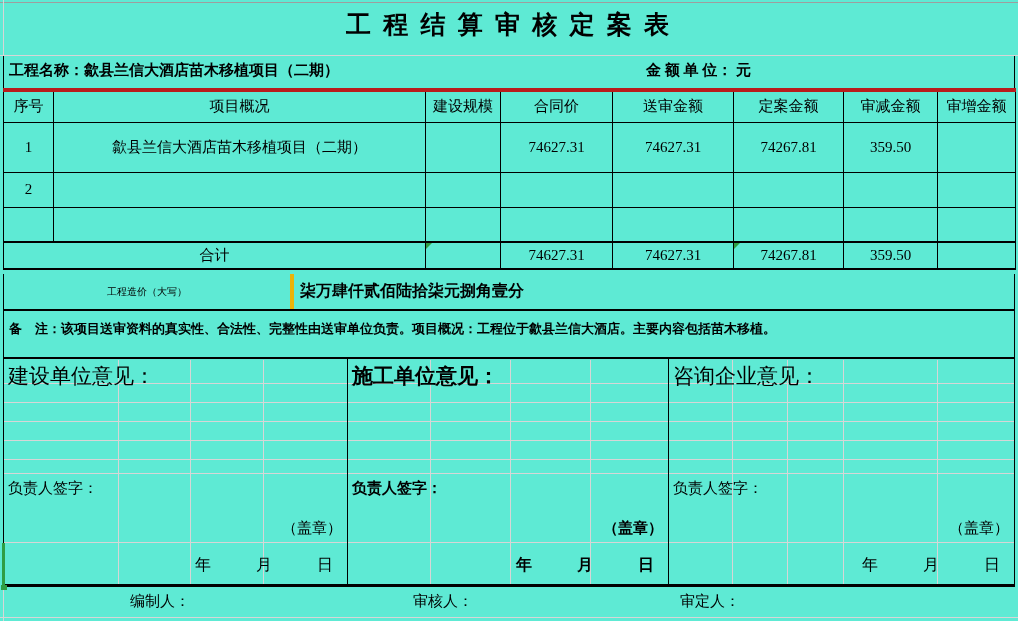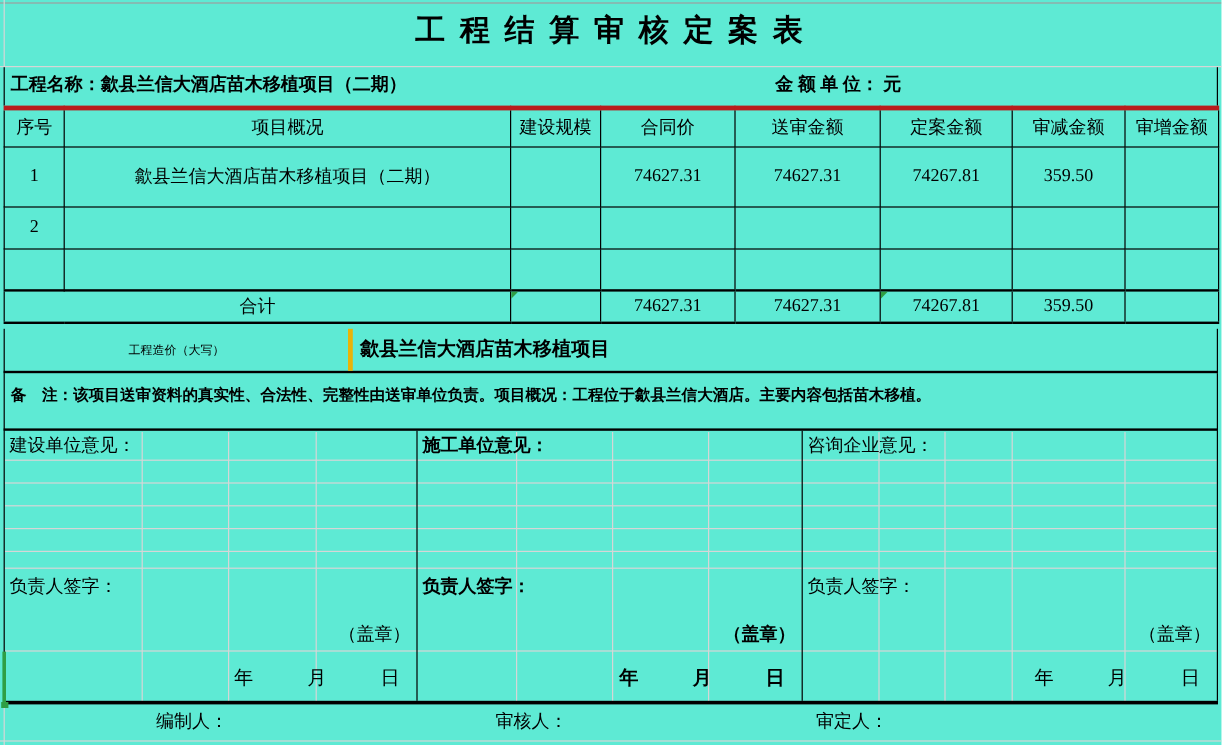--- a/index.html
+++ b/index.html
@@ -22,21 +22,21 @@
   .tri{position:absolute;top:0;left:0;width:0;height:0;border-top:6px solid #2f9e44;border-right:6px solid transparent;z-index:4;}
   .amount-row{left:3px;top:274px;width:1012px;height:37px;border-left:1px solid #000;border-right:1px solid #000;border-bottom:2px solid #000;display:flex;z-index:2;}
   .amount-label{width:290px;border-right:4px solid #eab308;display:flex;align-items:center;justify-content:center;font-size:10px;}
   .amount-value{flex:1;display:flex;align-items:center;padding-left:6px;font-size:16px;font-weight:bold;white-space:nowrap;}
   .note-row{left:3px;top:311px;width:1012px;height:48px;border-left:1px solid #000;border-right:1px solid #000;border-bottom:2px solid #000;z-index:2;font-size:13px;font-weight:bold;padding:9px 5px 0 5px;white-space:nowrap;overflow:hidden;}
   .opinions{left:3px;top:359px;width:1012px;height:228px;display:flex;border-left:1px solid #000;border-bottom:3px solid #000;z-index:2;}
   .op-sec{position:relative;height:100%;border-right:1px solid #000;}
   .op-sec.s1{width:344px;}
   .op-sec.s2{width:321px;font-weight:bold;}
   .op-sec.s3{width:346px;}
-  .op-title{position:absolute;left:4px;top:3px;font-size:15px;white-space:nowrap;}
+  .op-title{position:absolute;left:4px;top:3px;font-size:21px;white-space:nowrap;}
   .op-sign{position:absolute;left:4px;top:120px;font-size:15px;white-space:nowrap;}
   .op-seal{position:absolute;right:5px;top:160px;font-size:15px;white-space:nowrap;}
   .op-date{position:absolute;right:0;left:0;top:196px;display:flex;justify-content:flex-end;gap:45px;padding-right:14px;font-size:16px;}
   .footer-label{position:absolute;top:592px;font-size:15px;white-space:nowrap;z-index:2;}
   .sel-bar{position:absolute;left:2px;top:543px;width:3px;height:44px;background:#2f9e44;z-index:5;}
   .sel-handle{position:absolute;left:1px;top:585px;width:6px;height:5px;background:#2f9e44;z-index:5;}
 </style>
 </head>
 <body>
 
@@ -131,21 +131,21 @@
       <td>74627.31</td>
       <td><span class="tri"></span><span>74267.81</span></td>
       <td>359.50</td>
       <td></td>
     </tr>
   </tbody>
     </table>
 
   <div class="abs amount-row">
     <div class="amount-label">工程造价（大写）</div>
-    <div class="amount-value">歙县兰信大酒店苗木移植项目</div>
+    <div class="amount-value">柒万肆仟贰佰陆拾柒元捌角壹分</div>
   </div>
 
   <div class="abs note-row">备　注：该项目送审资料的真实性、合法性、完整性由送审单位负责。项目概况：工程位于歙县兰信大酒店。主要内容包括苗木移植。</div>
 
   <div class="abs opinions">
     <div class="op-sec s1">
       <span class="op-title">建设单位意见：</span>
       <span class="op-sign">负责人签字：</span>
       <span class="op-seal">（盖章）</span>
       <div class="op-date">

